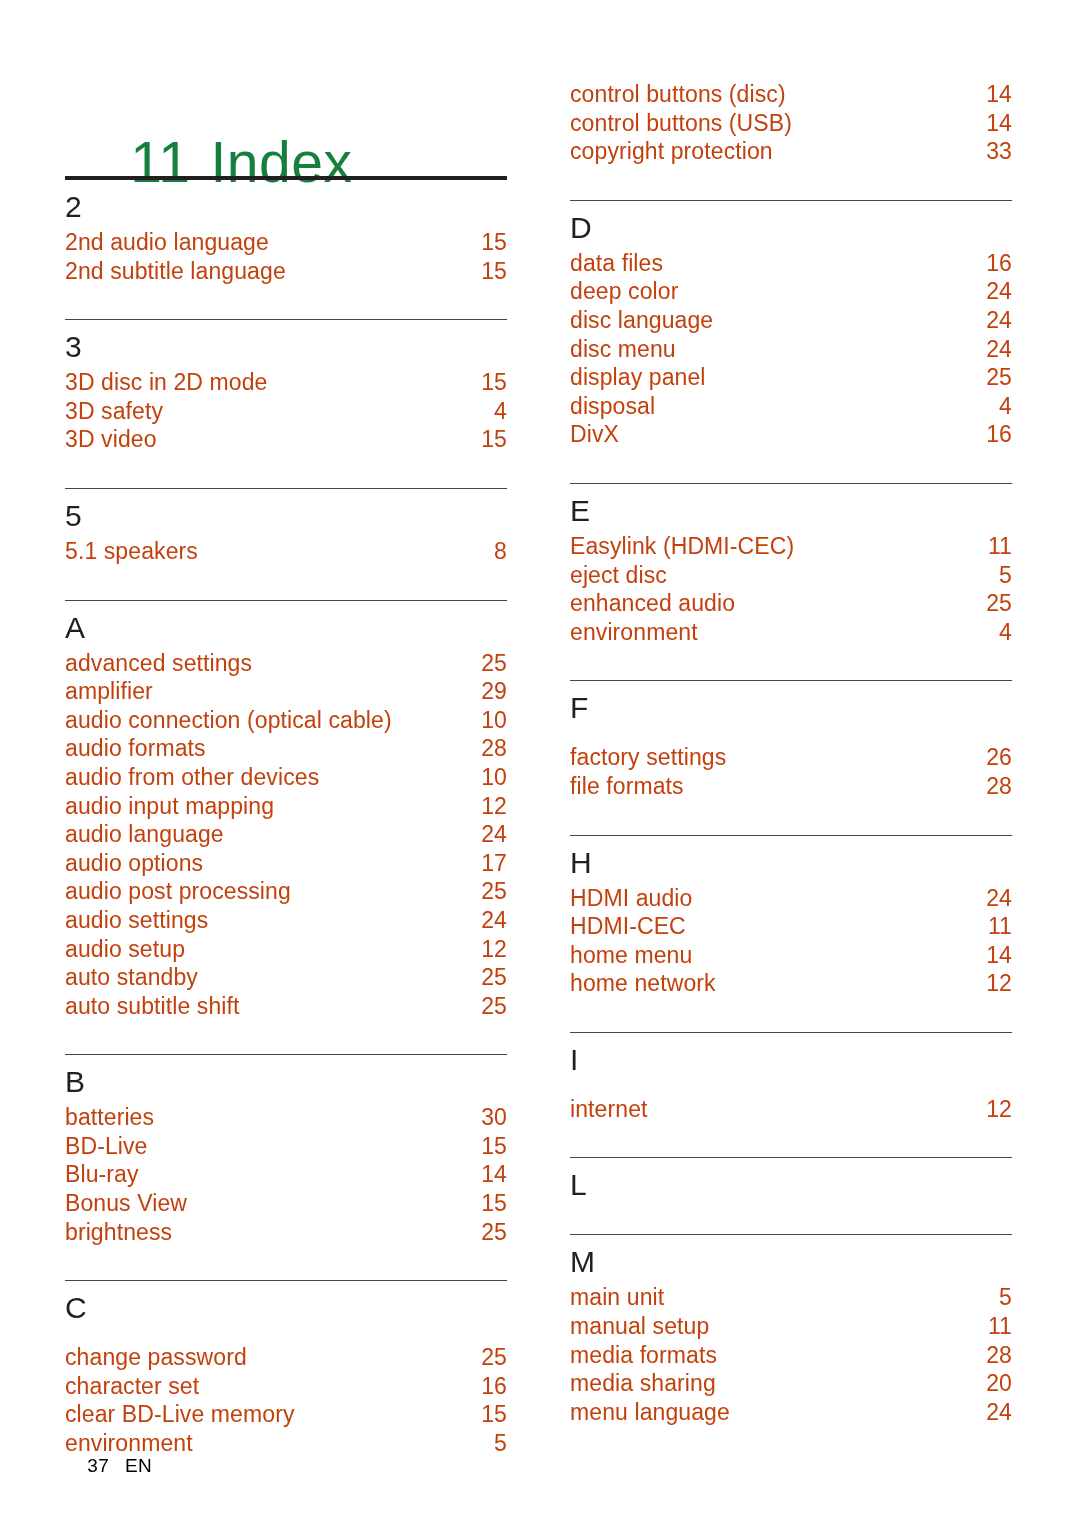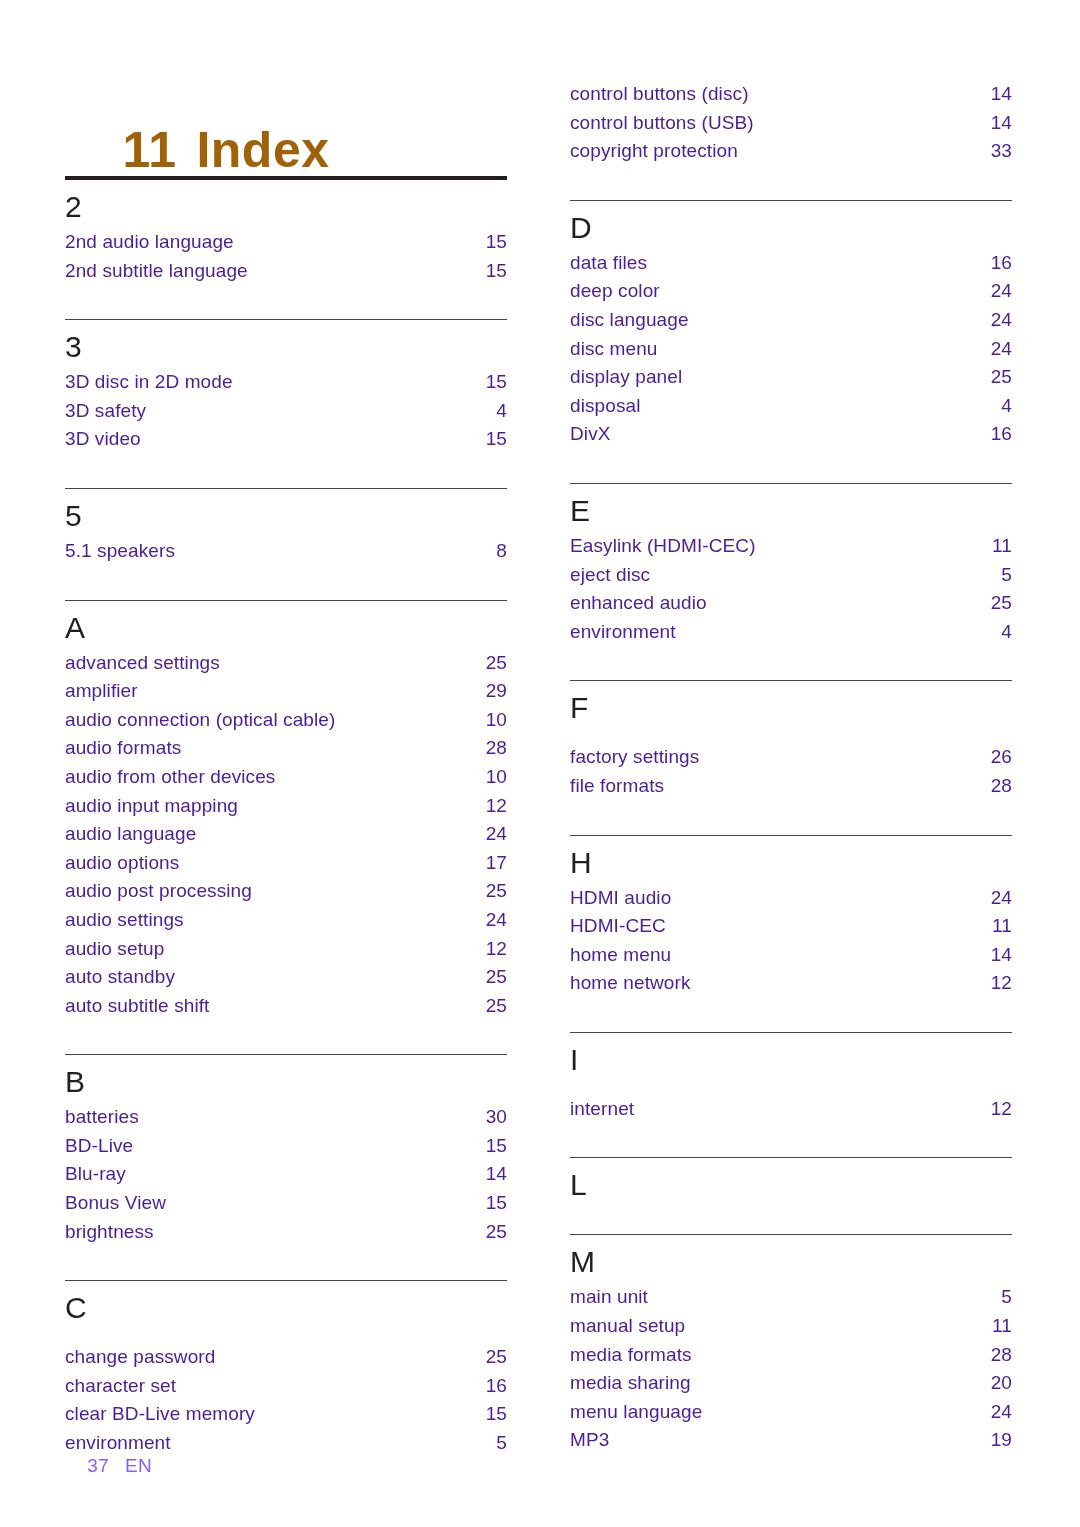--- a/index.html
+++ b/index.html
@@ -19,24 +19,24 @@
   .page {
     position: absolute;
     inset: 0;
   }
 
   
   .chapter-title {
     position: absolute;
     left: 65px;
     top: 68px;
-    font-size: 50px;
-    font-weight: 700;
+    font-size: 57px;
+    font-weight: 400;
     letter-spacing: 0.5px;
-    color: #a16207;
+    color: #15803d;
     white-space: pre;
     line-height: 1.1;
   }
   .chapter-title .num { margin-right: 20px; }
 
   
   .col {
     position: absolute;
     top: 0;
     width: 442px;
@@ -71,38 +71,38 @@
     letter-spacing: 0.3px;
   }
   .section.wide-head .section-heading { margin-bottom: 20px; }
 
   .entries { width: 100%; }
 
   .entry {
     display: flex;
     align-items: baseline;
     justify-content: space-between;
-    font-size: 19px;
+    font-size: 23px;
     line-height: 28.6px;
-    color: #4c1d95;
+    color: #c2410c;
     letter-spacing: 0.1px;
   }
   .entry-label { white-space: nowrap; }
   .entry-page {
     white-space: nowrap;
     padding-left: 20px;
   }
 
   
   .footer {
     position: absolute;
     left: 65px;
     top: 1433px;
     font-size: 19px;
-    color: #8b5cf6;
+    color: #000000;
     white-space: pre;
     letter-spacing: 0.3px;
   }
   .footer .sep { display: inline-block; width: 16px; }
 </style>
 </head>
 <body>
 
 <div class="page">
 
@@ -404,24 +404,20 @@
               <span class="entry-page">28</span>
             </div>
             <div class="entry">
               <span class="entry-label">media sharing</span>
               <span class="entry-page">20</span>
             </div>
             <div class="entry">
               <span class="entry-label">menu language</span>
               <span class="entry-page">24</span>
             </div>
-            <div class="entry">
-              <span class="entry-label">MP3</span>
-              <span class="entry-page">19</span>
-            </div>
           </div>
         </div>
       </div>
   </div>
 
   <div class="footer">
     <span>37</span><span class="sep"></span><span>EN</span>
   </div>
 
 </div>

